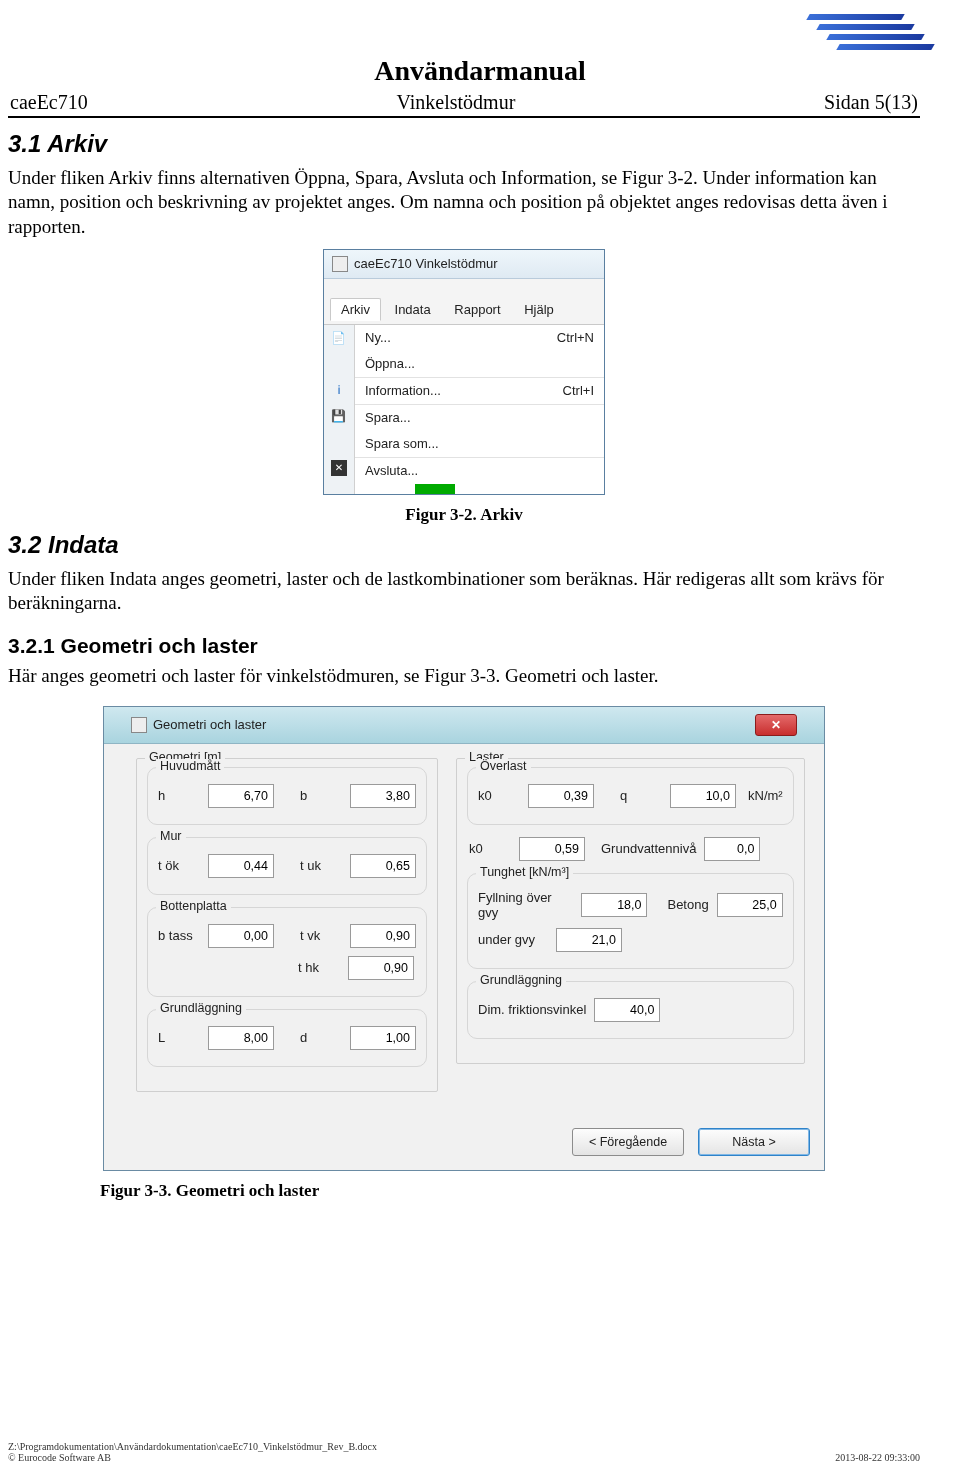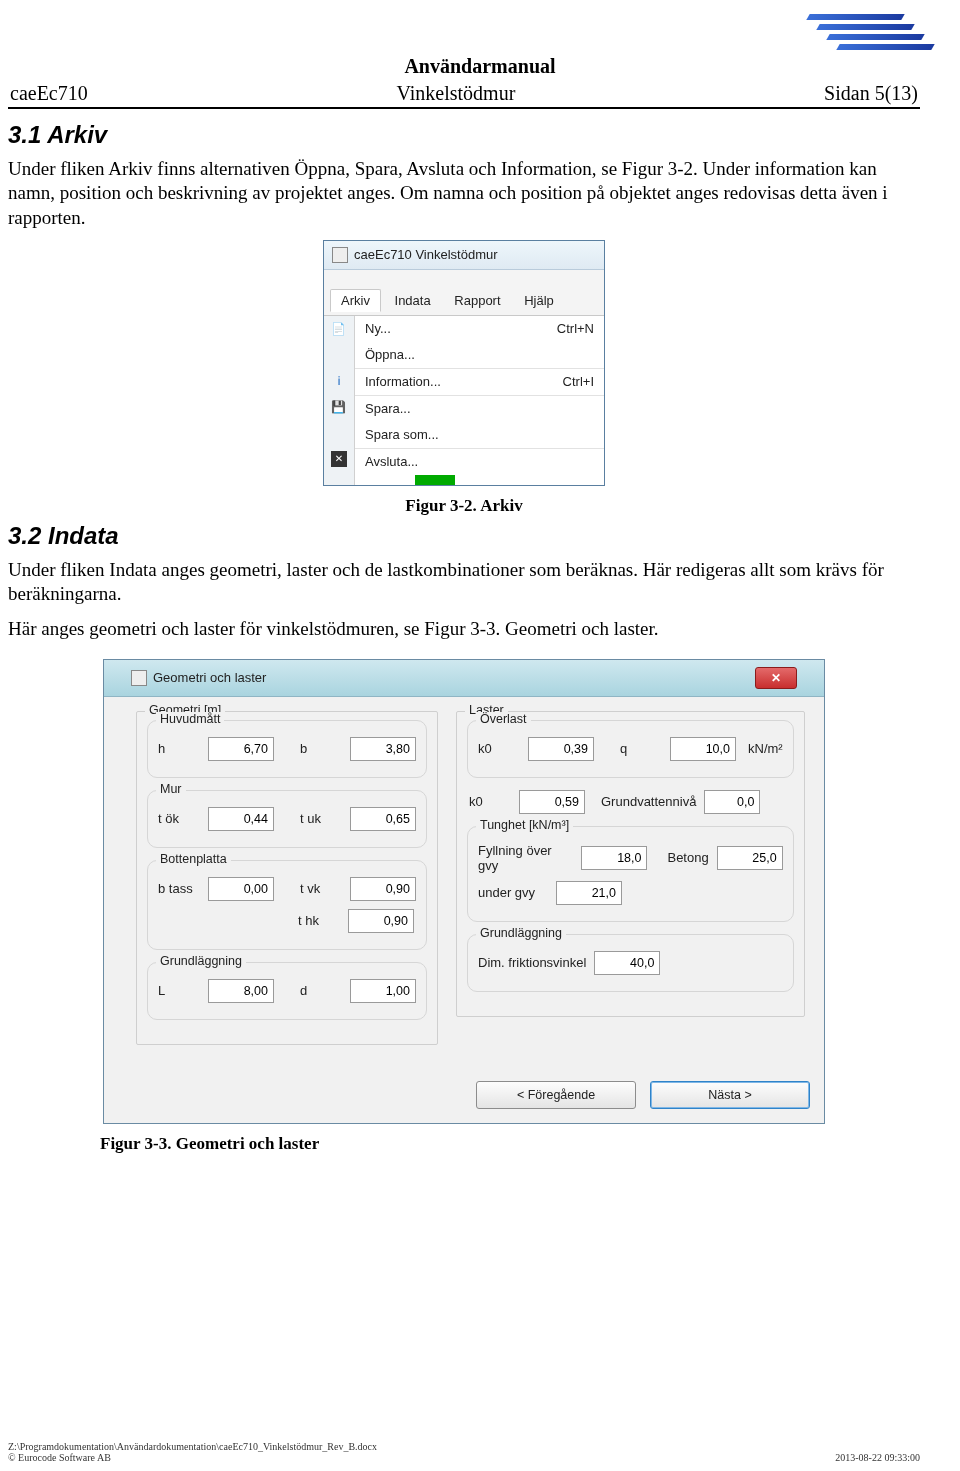--- a/index.html
+++ b/index.html
@@ -1,19 +1,19 @@
 <!DOCTYPE html>
 <html><head>
 <meta charset="utf-8">
 <style>
   html,body{margin:0;padding:0;background:#fff;font-family:"Times New Roman",Times,serif;color:#000}
   .page{width:960px;margin:0 auto;position:relative;min-height:1471px;box-sizing:border-box}
   .logo{position:absolute;top:10px;right:40px;width:120px;height:50px}
   .logo .bar{position:absolute;height:6px;background:linear-gradient(90deg,#3a6fd8,#1b3aa0);transform:skewX(-30deg)}
-  .header-title{text-align:center;font-weight:bold;font-size:20px;padding-top:55px}
+  .header-title{text-align:center;font-weight:bold;font-size:28px;padding-top:55px}
   .header-row{display:flex;justify-content:space-between;border-bottom:2px solid #000;margin:4px 40px 0 8px;font-size:20px;padding:0 2px 2px 2px}
   .content{padding:6px 40px 0 8px}
   .h2{font-style:italic;font-weight:bold;font-size:24px;font-family:Arial,Helvetica,sans-serif;margin:6px 0 8px 0}
   .h3{font-weight:bold;font-size:21px;font-family:Arial,Helvetica,sans-serif;margin:18px 0 6px 0}
   p{font-size:19px;margin:2px 0 10px 0;line-height:1.28}
   .fig-cap{text-align:center;font-weight:bold;font-size:17px;margin:10px 0 4px 0}
   .center{display:flex;justify-content:center}
   
   .arkiv-win{width:280px;border:1px solid #5a7fa0;background:#fff;font-family:"Segoe UI",Tahoma,Arial,sans-serif;font-size:13px;color:#222}
   .arkiv-title{background:linear-gradient(#eef6fb,#dfeaf3);border-bottom:1px solid #b9cbdb;padding:6px 8px;display:flex;align-items:center;gap:6px}
@@ -42,21 +42,21 @@
   .group{border:1px solid #cfcfcf;border-radius:2px;padding:8px 10px 12px 10px;margin-bottom:12px;background:#f1f1f1;position:relative}
   .group>.gtitle{position:absolute;top:-9px;left:8px;background:#f1f1f1;padding:0 4px;font-size:12.5px}
   .sub{border:1px solid #d6d6d6;border-radius:10px;padding:8px 10px;margin-bottom:12px;position:relative}
   .sub>.gtitle{position:absolute;top:-9px;left:8px;background:#f1f1f1;padding:0 4px;font-size:12.5px}
   .row{display:flex;align-items:center;gap:8px;margin:8px 0}
   .lab{min-width:42px}
   .labw{min-width:100px}
   .inp{width:54px;height:20px;border:1px solid #9a9a9a;background:#fff;text-align:right;padding:1px 5px;font-size:12.5px;box-sizing:content-box}
   .unit{margin-left:4px}
   .btnrow{display:flex;justify-content:flex-end;gap:14px;padding:10px 14px 14px 0}
-  .btn{min-width:110px;height:26px;border:1px solid #8c8c8c;border-radius:3px;background:linear-gradient(#fdfdfd,#e4e4e4);font-size:12.5px;display:flex;align-items:center;justify-content:center;padding:0 24px}
+  .btn{min-width:110px;height:26px;border:1px solid #8c8c8c;border-radius:3px;background:linear-gradient(#fdfdfd,#e4e4e4);font-size:12.5px;display:flex;align-items:center;justify-content:center;padding:0 0}
   .btn.primary{border:1px solid #2f83c9;box-shadow:0 0 0 1px #7fb7e6 inset}
   .footer{position:absolute;bottom:8px;left:8px;right:40px;display:flex;justify-content:space-between;font-size:10px;color:#333}
 </style>
 </head>
 <body>
 <div class="page">
 
   <div class="logo">
     <div class="bar" style="top:4px;left:8px;width:95px"></div>
     <div class="bar" style="top:14px;left:18px;width:95px"></div>
@@ -128,20 +128,21 @@
             <div class="green"></div>
           </div>
       </div>
     </div>
 
     <div class="fig-cap">Figur 3-2. Arkiv</div>
 
     <div class="h2">3.2  Indata</div>
     <p>Under fliken Indata anges geometri, laster och de lastkombinationer som beräknas. Här redigeras allt som krävs för beräkningarna.</p>
 
+    <div class="h3">3.2.1  Geometri och laster</div>
     <p>Här anges geometri och laster för vinkelstödmuren, se Figur 3-3. Geometri och laster.</p>
 
     <div class="center">
       <div class="geo-win">
         <div class="geo-title">
           <div class="tleft">
               <span class="ico"></span>
               <span>Geometri och laster</span>
             </div>
           <div class="close-btn">✕</div>

